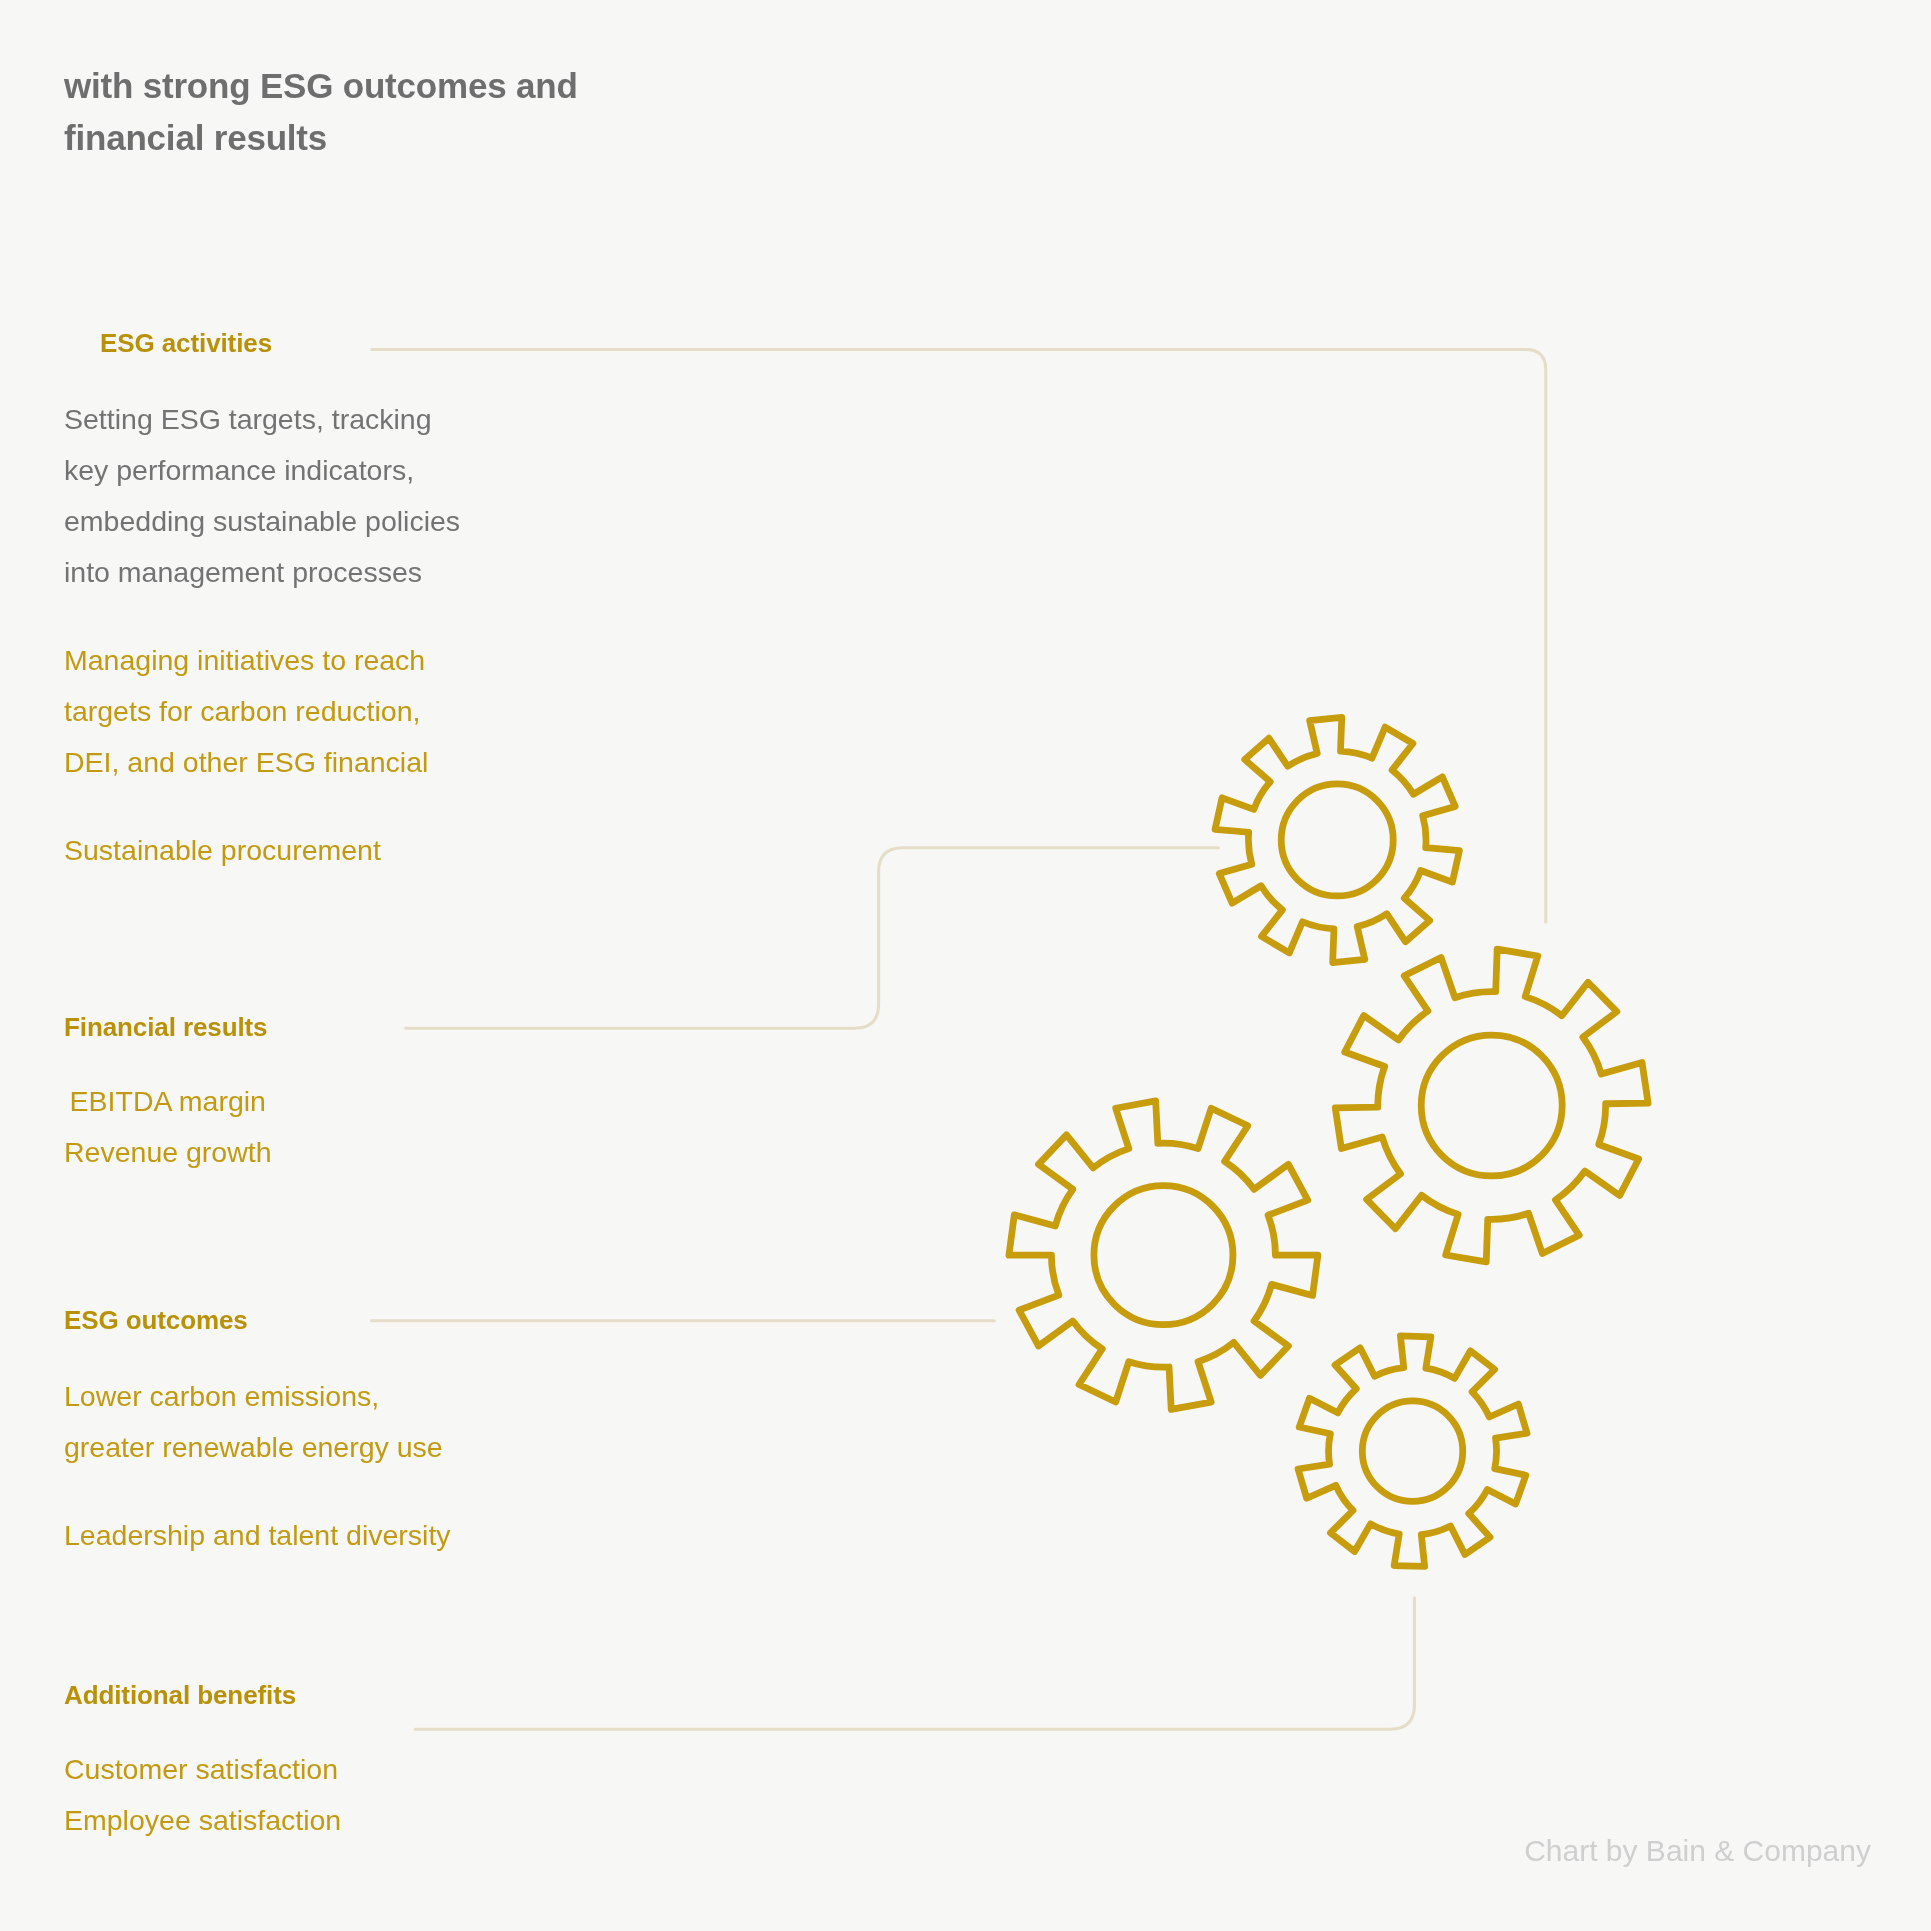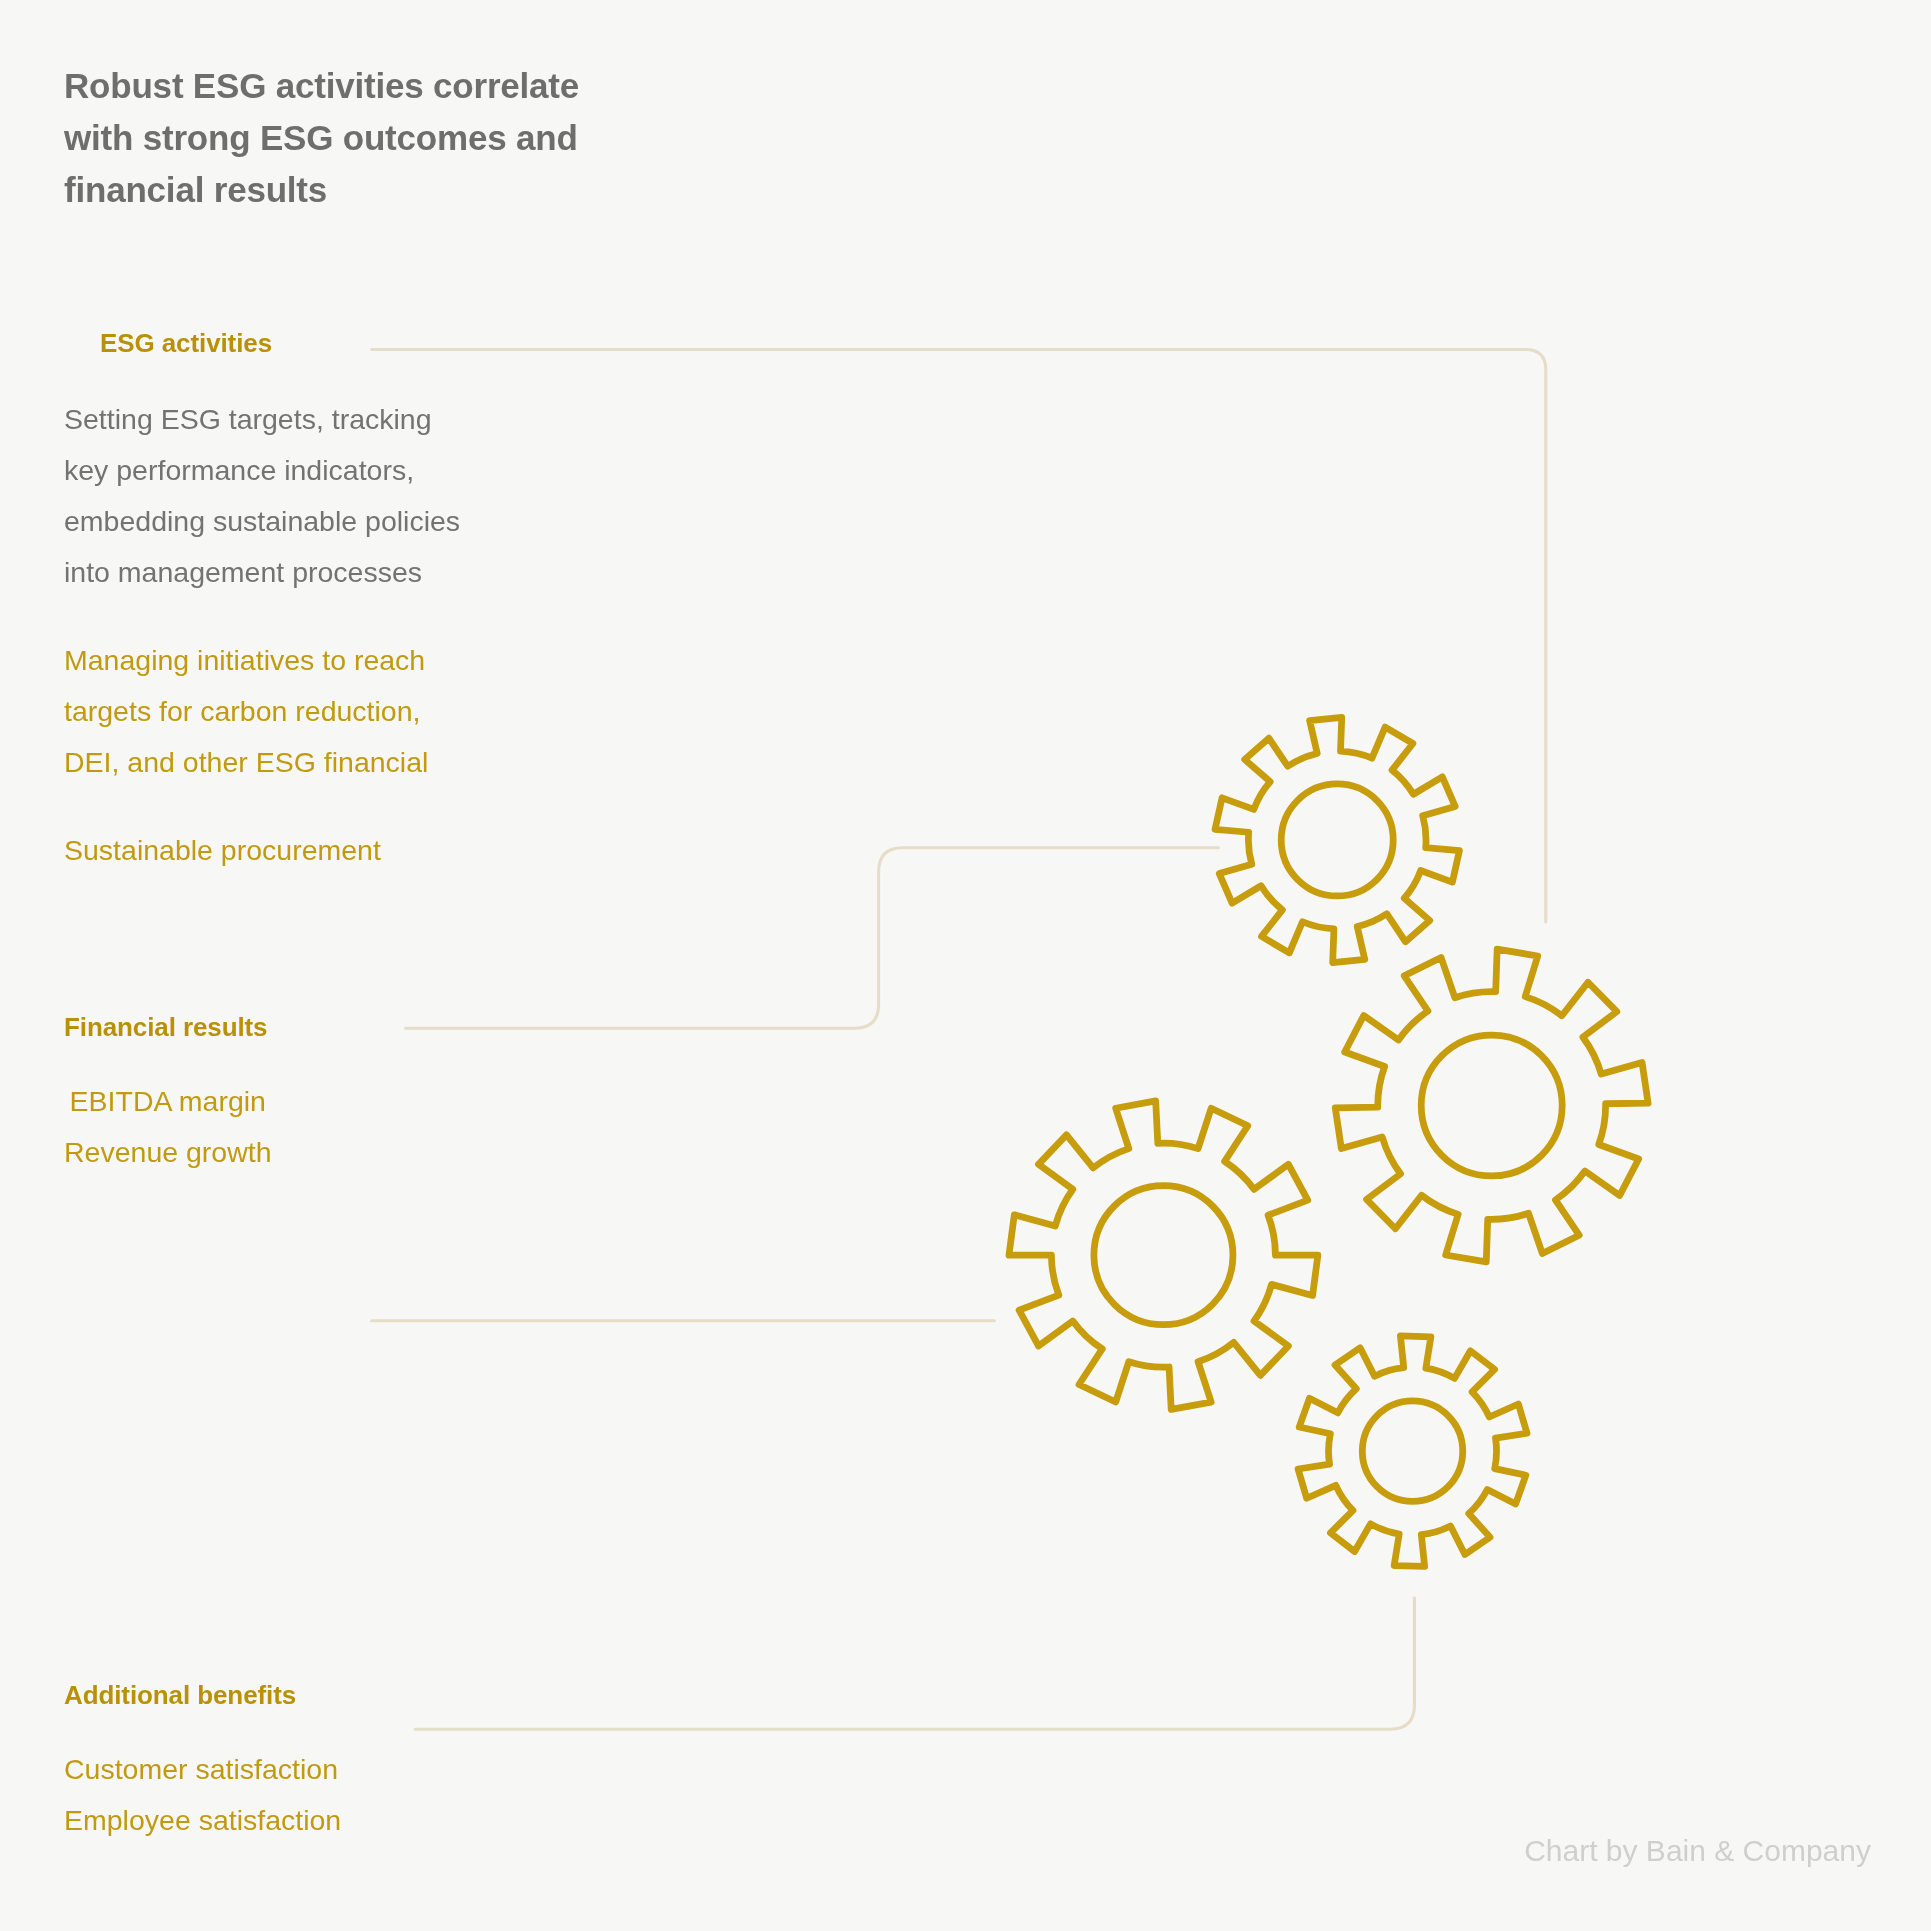--- a/index.html
+++ b/index.html
@@ -89,21 +89,20 @@
     color: #cfcfcf;
     white-space: nowrap;
   }
 </style>
 </head>
 <body>
 
 <div id="stage">
 
   <div id="title" style="color: rgb(110, 110, 110);">
-      <span class="tline">Robust ESG activities correlate</span>
       <span class="tline">with strong ESG outcomes and</span>
       <span class="tline">financial results</span>
     </div>
 
   <svg id="connectors" viewBox="0 0 2000 2000" xmlns="http://www.w3.org/2000/svg">
       <path d="M 385 362 H 1580 Q 1601 362 1601 383 V 955" fill="none" stroke="#e6ddc8" stroke-width="3.2" stroke-linecap="round"></path>
       <path d="M 420 1065 H 885 Q 910 1065 910 1040 V 903 Q 910 878 935 878 H 1262" fill="none" stroke="#e6ddc8" stroke-width="3.2" stroke-linecap="round"></path>
       <path d="M 385 1368 H 1030" fill="none" stroke="#e6ddc8" stroke-width="3.2" stroke-linecap="round"></path>
       <path d="M 430 1791 H 1440 Q 1465 1791 1465 1766 V 1655" fill="none" stroke="#e6ddc8" stroke-width="3.2" stroke-linecap="round"></path>
     </svg>
@@ -150,20 +149,32 @@
   <div class="section" id="sec-financial">
     <div class="sec-head" style="color: rgb(185, 145, 8);">Financial results</div>
     <div class="sec-body">
         <div class="block" style="color: rgb(194, 154, 17); text-align: center;">
           <span class="ln">EBITDA margin</span>
           <span class="ln">Revenue growth</span>
         </div>
       </div>
   </div>
 
+  <div class="section" id="sec-outcomes">
+    <div class="sec-head" style="color: rgb(185, 145, 8);">ESG outcomes</div>
+    <div class="sec-body">
+        <div class="block" style="color: rgb(194, 154, 17);">
+          <span class="ln">Lower carbon emissions,</span>
+          <span class="ln">greater renewable energy use</span>
+        </div>
+        <div class="block" style="color: rgb(194, 154, 17);">
+          <span class="ln">Leadership and talent diversity</span>
+        </div>
+      </div>
+  </div>
 
   <div class="section" id="sec-benefits">
     <div class="sec-head" style="color: rgb(185, 145, 8);">Additional benefits</div>
     <div class="sec-body">
         <div class="block" style="color: rgb(194, 154, 17);">
           <span class="ln">Customer satisfaction</span>
           <span class="ln">Employee satisfaction</span>
         </div>
       </div>
   </div>

